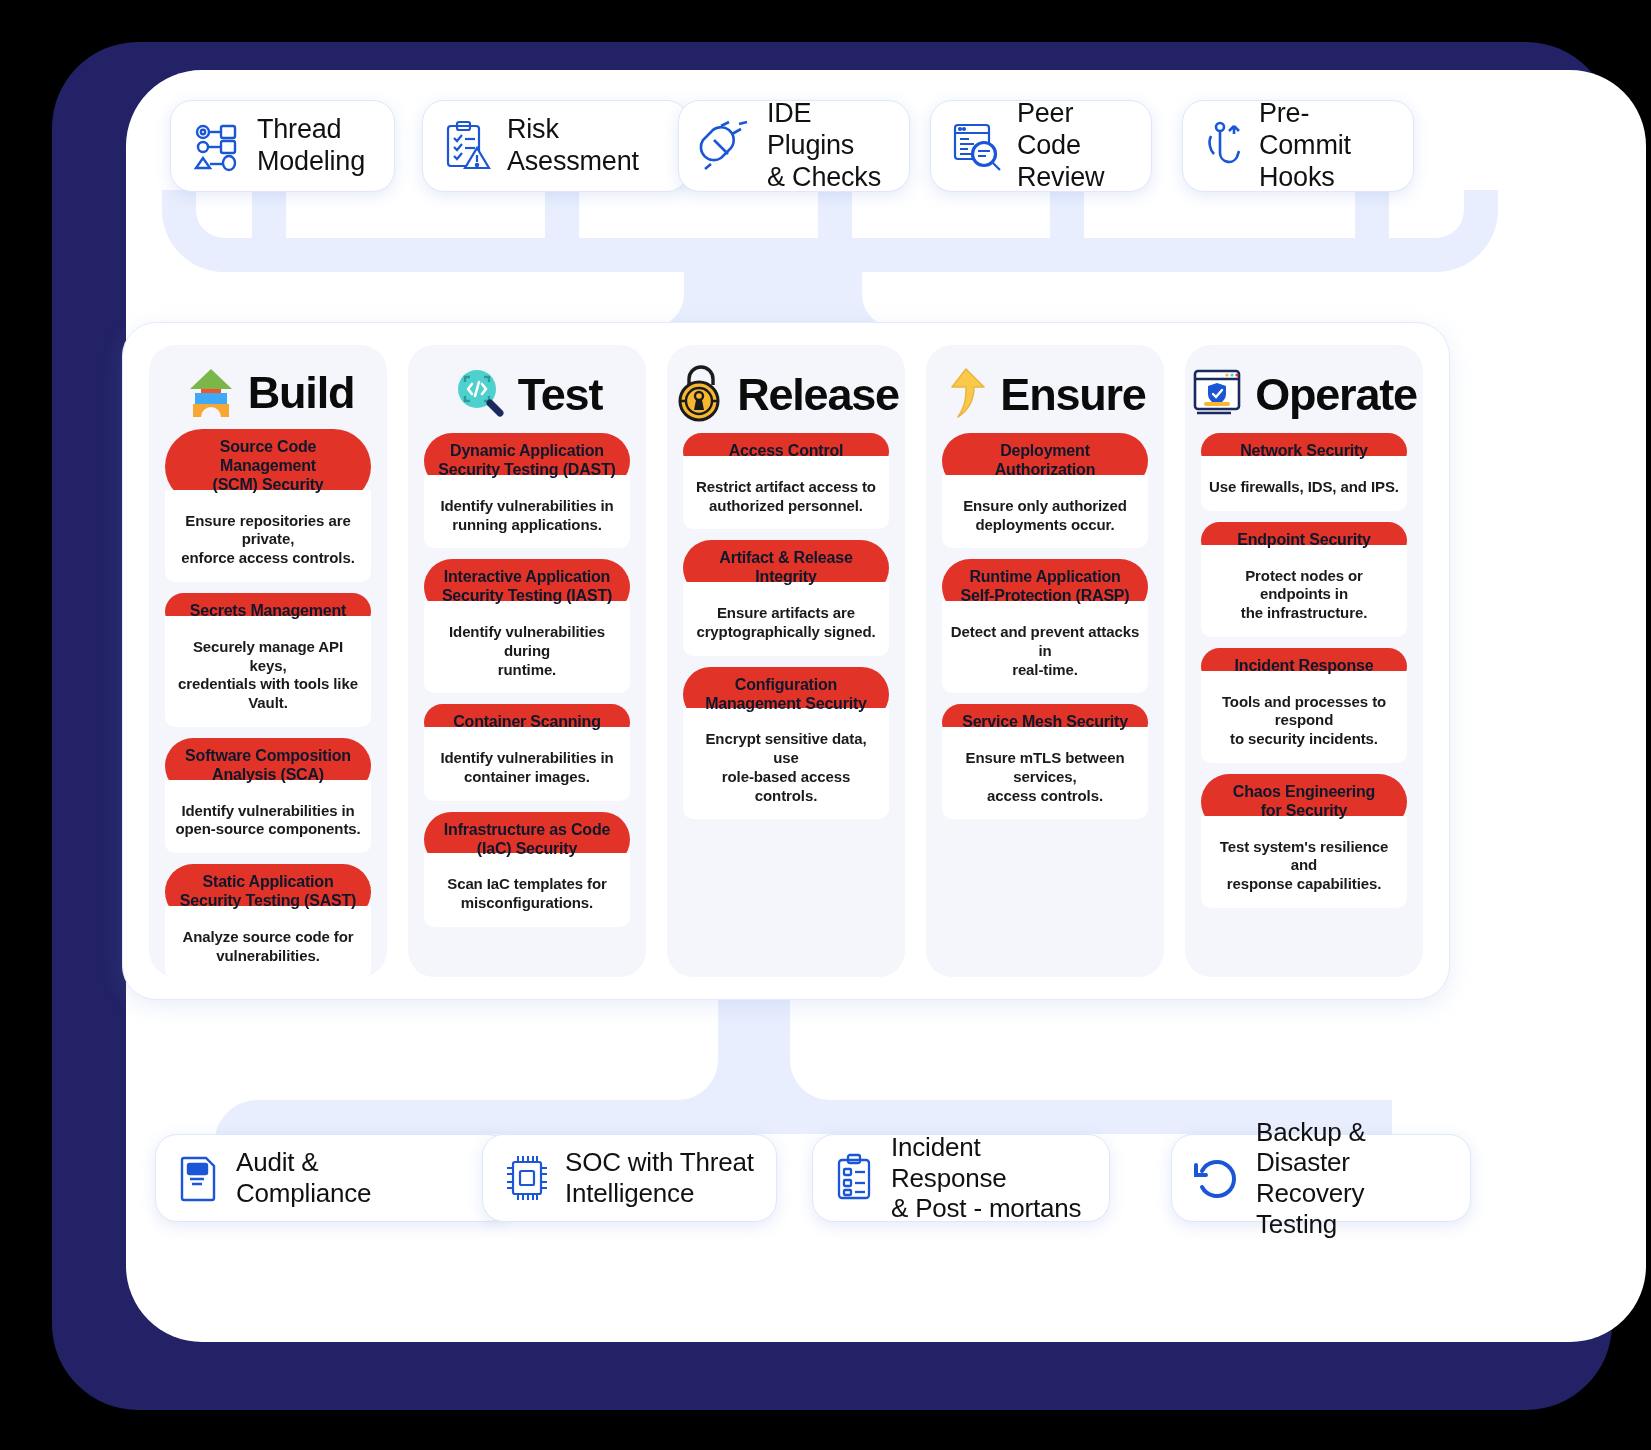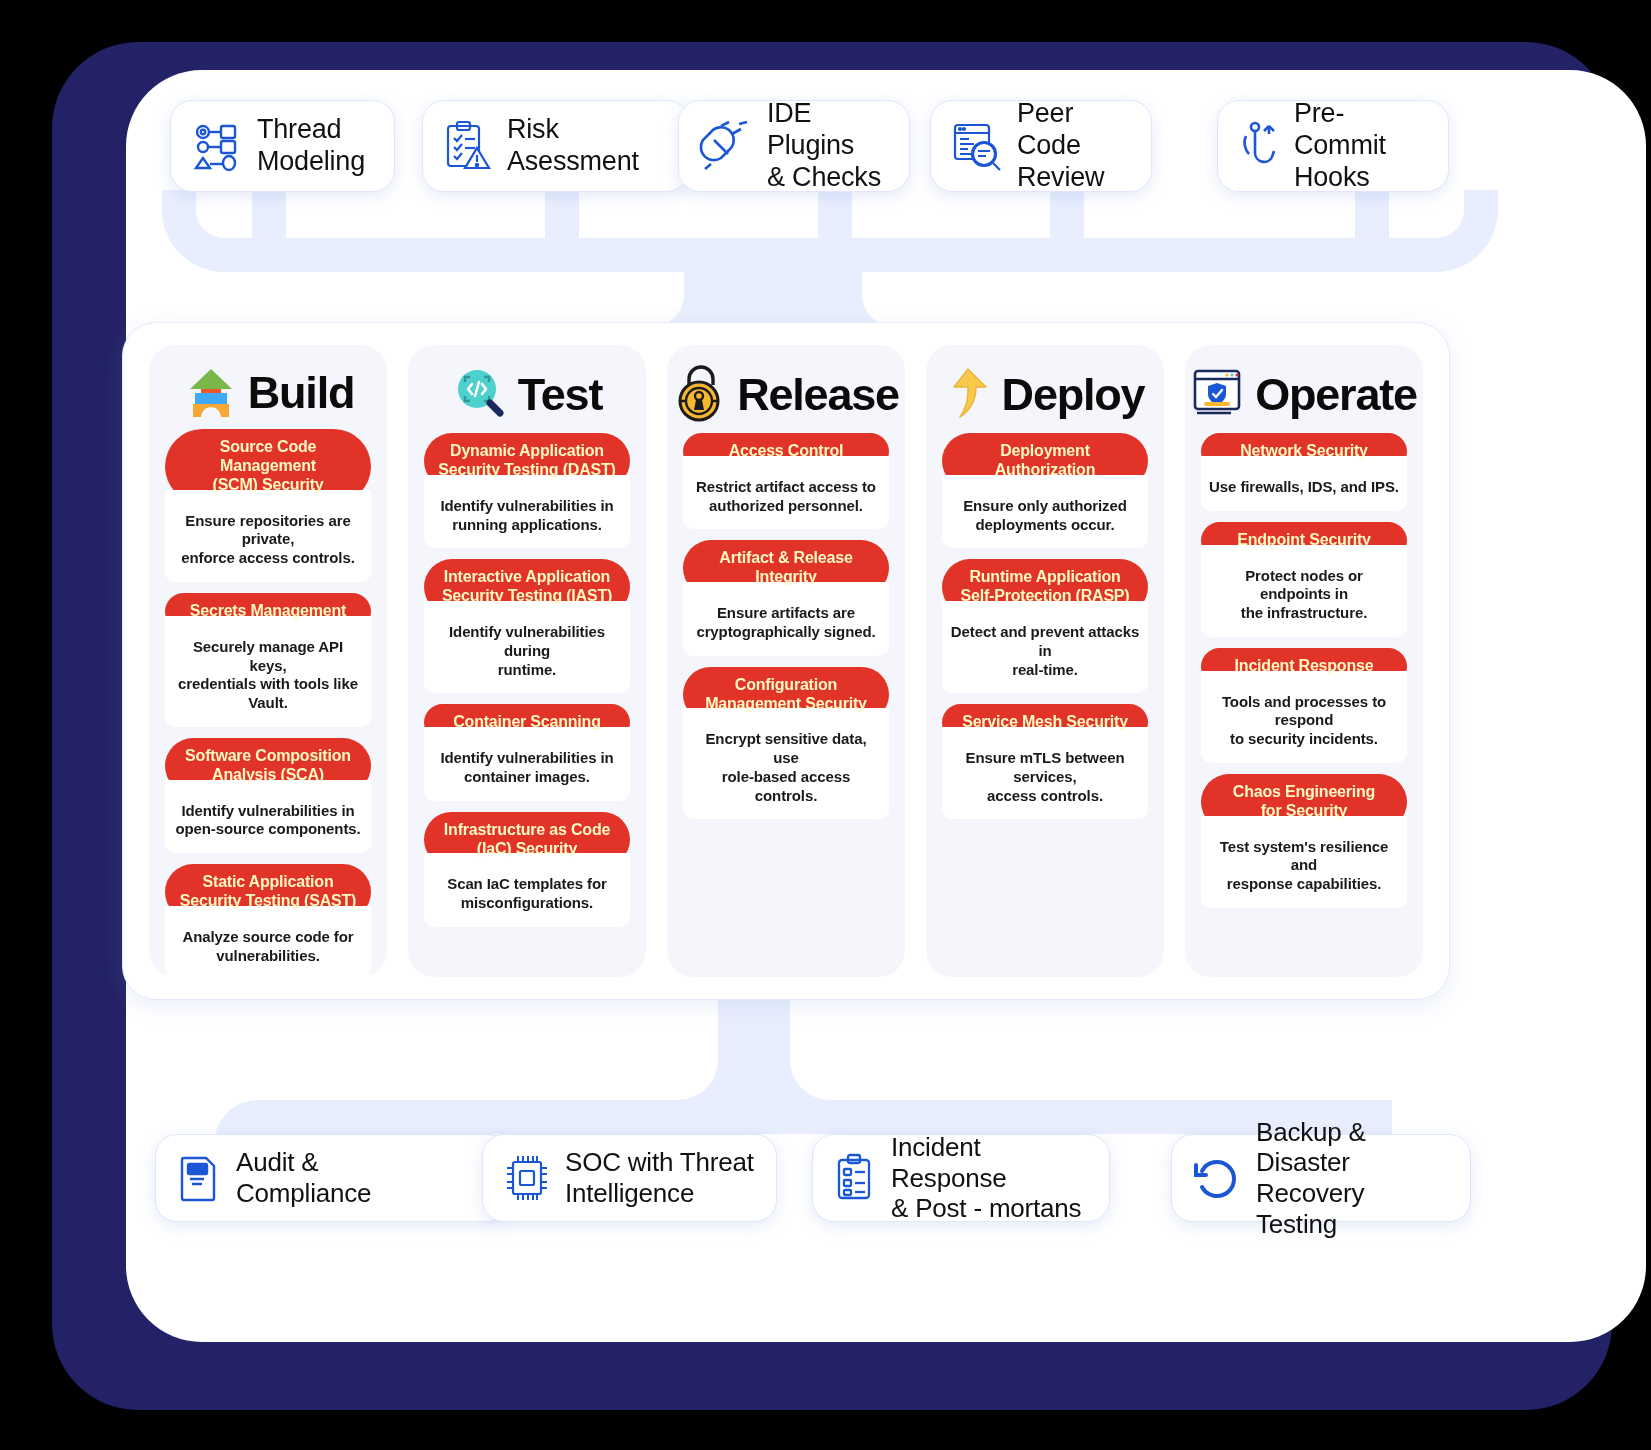--- a/index.html
+++ b/index.html
@@ -92,21 +92,21 @@
     font-weight: 700;
     color: #0b0b0b;
     letter-spacing: -1.2px;
     line-height: 1;
   }
   .stage-icon { flex: 0 0 auto; display: flex; align-items: center; }
 
   .item { margin-bottom: 11px; }
   .pill {
     background: #e23328;
-    color: #fef9c3;
+    color: #0f172a;
     border-radius: 999px;
     font-size: 16px;
     font-weight: 700;
     line-height: 1.18;
     text-align: center;
     padding: 9px 12px;
     letter-spacing: -0.2px;
     white-space: pre-line;
   }
   .desc {
@@ -228,21 +228,21 @@
       <circle cx="33" cy="33" r="12" fill="#ffffff"></circle>
       <circle cx="33" cy="33" r="11"></circle>
       <path d="M27 30 h12 M27 35 h8"></path>
       <path d="M42 42 l7 7"></path>
     </svg>
   </span>
   <span class="chip-label">Peer Code
 Review</span>
 </div>
 
-<div class="chip chip-top" style="left:1182px; top:100px; width:232px; height:92px;margin-left:35px;">
+<div class="chip chip-top" style="left:1182px; top:100px; width:232px; height:92px;">
   <span class="chip-icon">
     <svg width="42" height="52" viewBox="0 0 42 52" fill="none" stroke="#1a56d6" stroke-width="2.6">
       <circle cx="17" cy="7" r="4"></circle>
       <path d="M17 11 v22 a9 9 0 0 0 17 4 l2 -6"></path>
       <path d="M31 14 v-8 M31 6 l-5 5 M31 6 l5 5"></path>
       <path d="M8 16 c-3 6 -1 14 3 18"></path>
     </svg>
   </span>
   <span class="chip-label">Pre-Commit
 Hooks</span>
@@ -366,21 +366,21 @@
     </div>
   </div>
 
   <div class="stage">
     <div class="stage-head">
       <span class="stage-icon">
         <svg width="48" height="58" viewBox="0 0 48 58">
           <path d="M22 4 L40 22 H30 C30 34 26 44 14 52 C22 40 22 32 22 22 H8 Z" fill="#fbc94a" stroke="#e8b63c" stroke-width="1.5" stroke-linejoin="round"></path>
         </svg>
       </span>
-      <span class="stage-title">Deploy</span>
+      <span class="stage-title">Ensure</span>
     </div>
     <div class="item">
       <div class="pill">Deployment
 Authorization</div>
       <div class="desc">Ensure only authorized
 deployments occur.</div>
     </div>
     <div class="item">
       <div class="pill">Runtime Application
 Self-Protection (RASP)</div>

